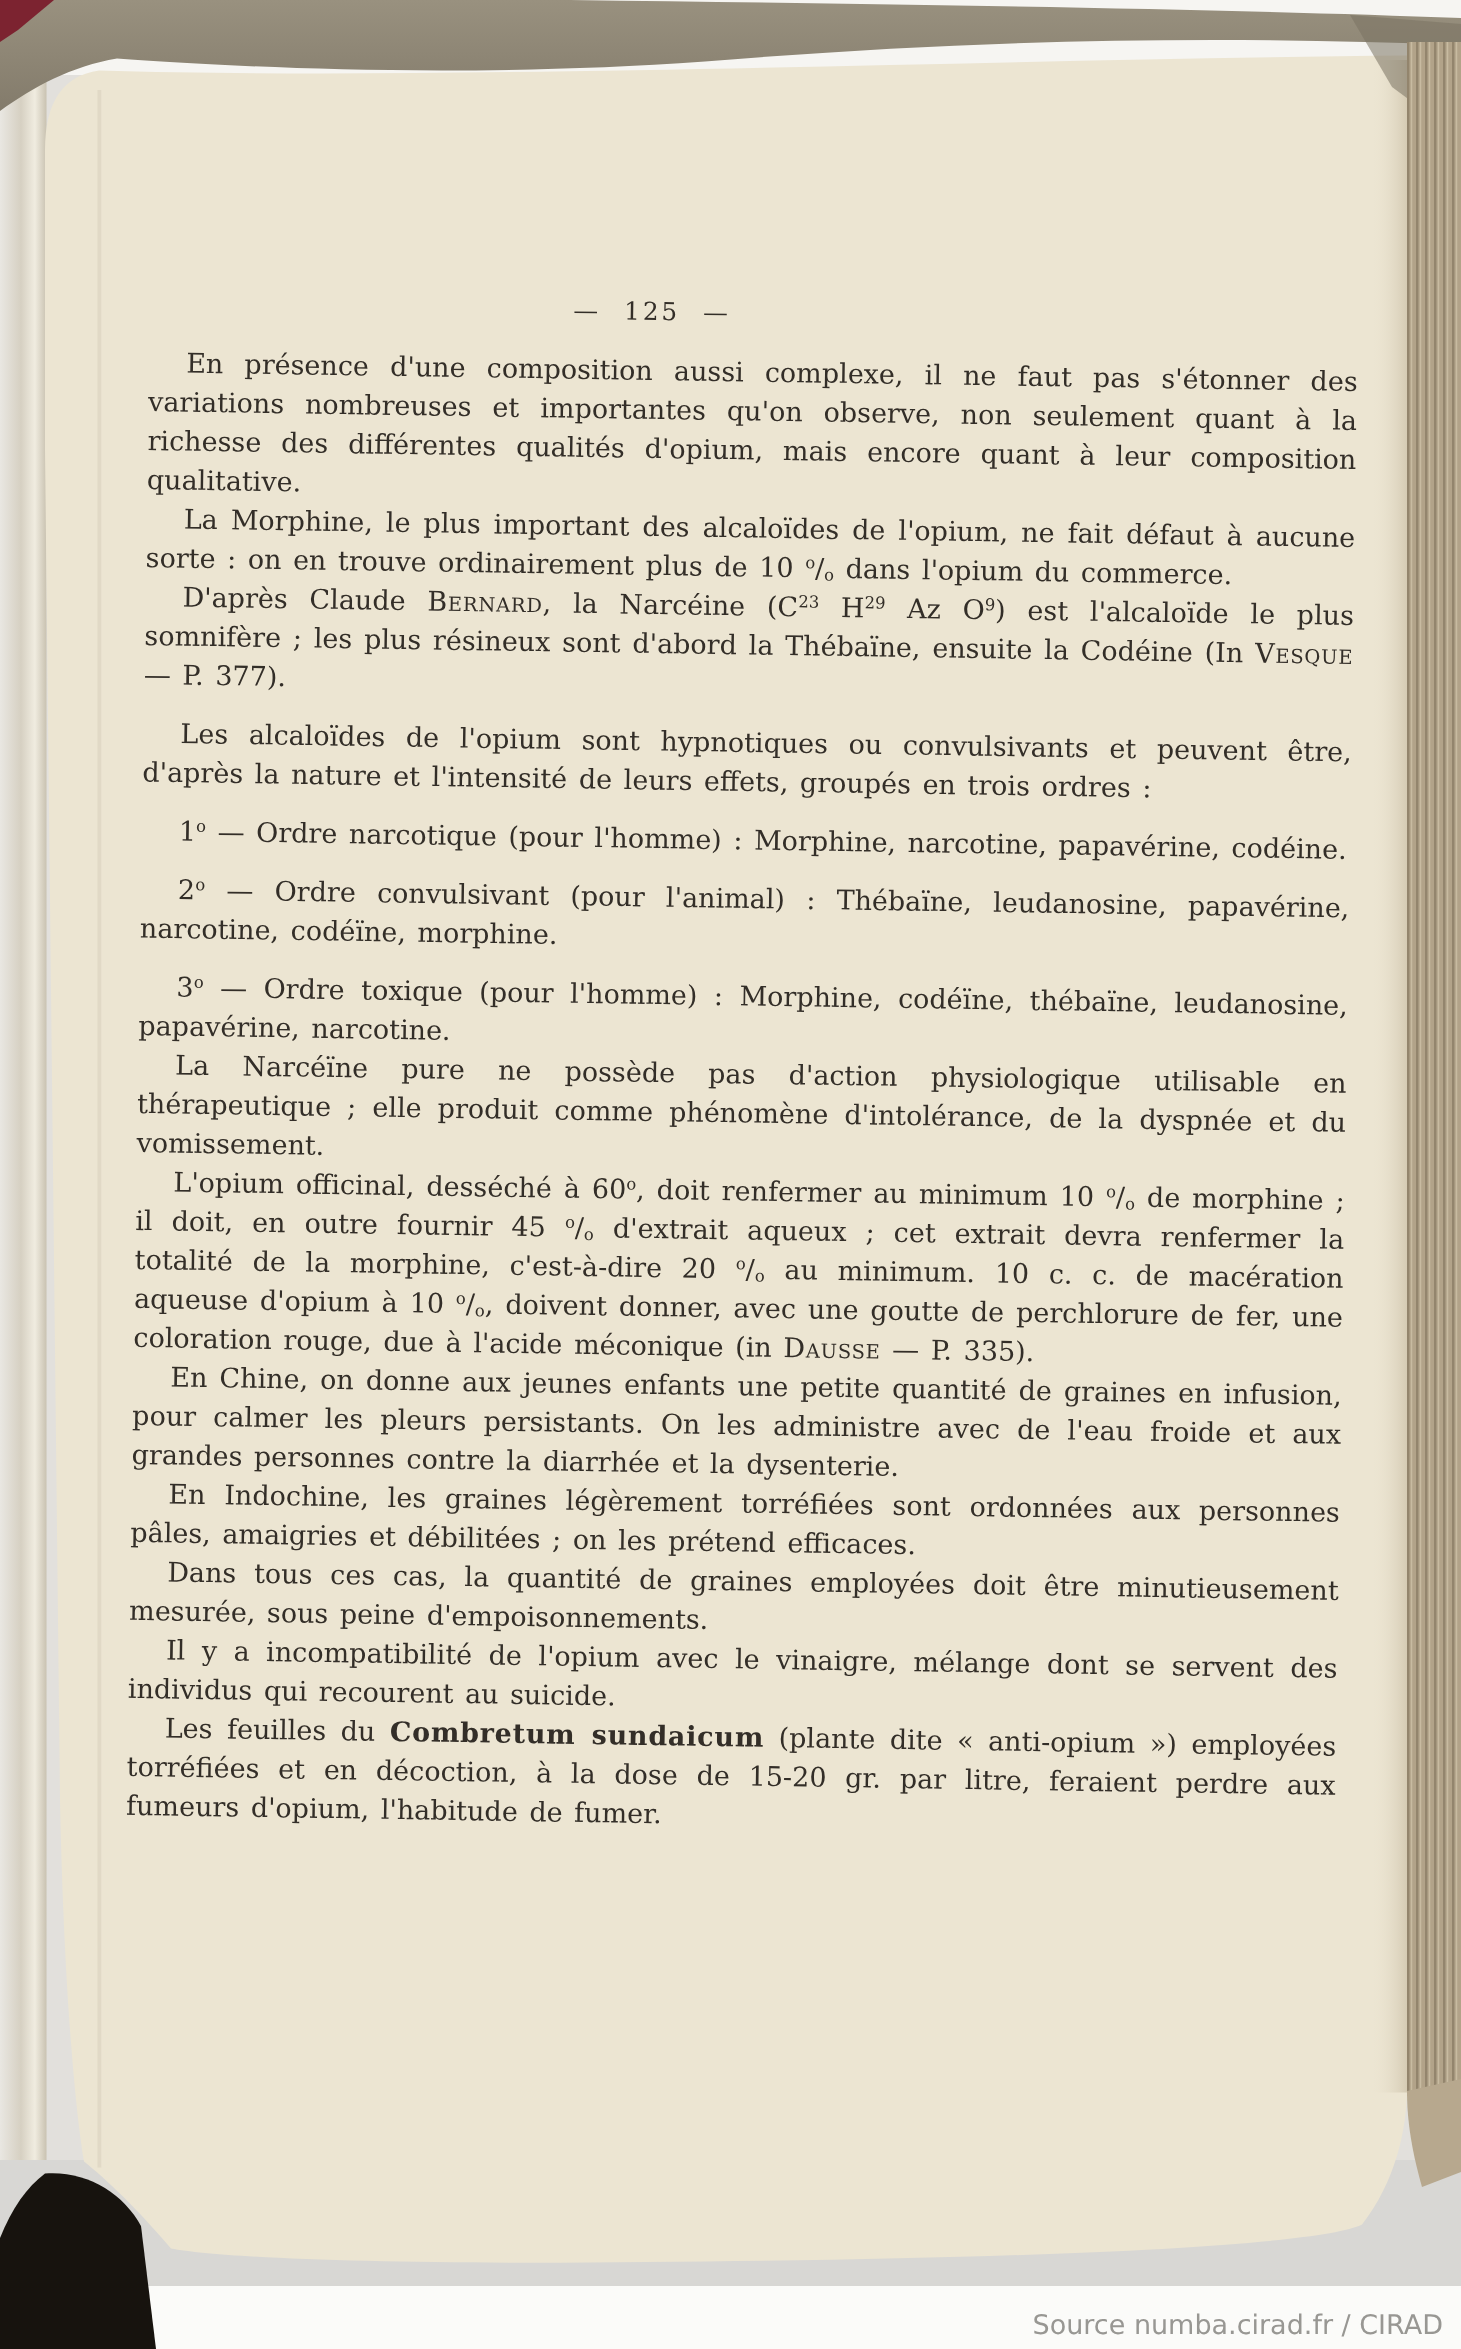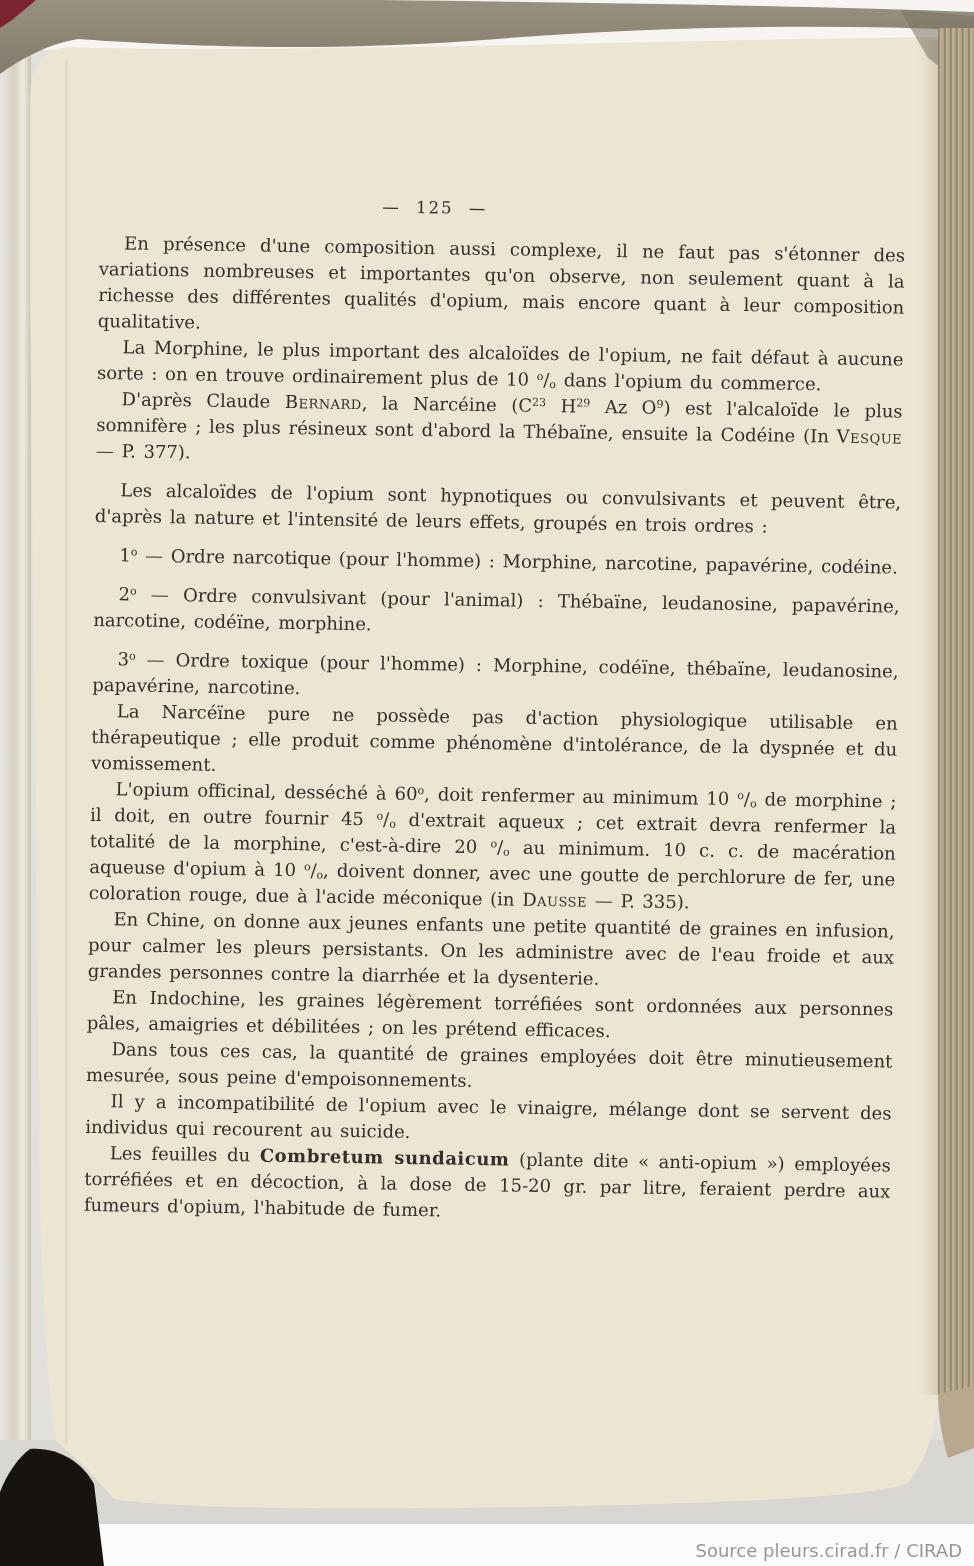--- a/index.html
+++ b/index.html
@@ -115,13 +115,13 @@
       <p class="para"><span>La Narcéïne pure ne possède pas d'action physiologique utilisable en thérapeutique ; elle produit comme phénomène d'intolérance, de la dyspnée et du vomissement.</span></p>
       <p class="para"><span>L'opium officinal, desséché à 60</span><span class="seg-sup">o</span><span>, doit renfermer au minimum 10 </span><span class="seg-sup">o</span><span>/</span><span class="seg-sub">o</span><span> de morphine ; il doit, en outre fournir 45 </span><span class="seg-sup">o</span><span>/</span><span class="seg-sub">o</span><span> d'extrait aqueux ; cet extrait devra renfermer la totalité de la morphine, c'est-à-dire 20 </span><span class="seg-sup">o</span><span>/</span><span class="seg-sub">o</span><span> au minimum. 10 c. c. de macération aqueuse d'opium à 10 </span><span class="seg-sup">o</span><span>/</span><span class="seg-sub">o</span><span>, doivent donner, avec une goutte de perchlorure de fer, une coloration rouge, due à l'acide méconique (in </span><span class="seg-sc">Dausse</span><span> — P. 335).</span></p>
       <p class="para"><span>En Chine, on donne aux jeunes enfants une petite quantité de graines en infusion, pour calmer les pleurs persistants. On les administre avec de l'eau froide et aux grandes personnes contre la diarrhée et la dysenterie.</span></p>
       <p class="para"><span>En Indochine, les graines légèrement torréfiées sont ordonnées aux personnes pâles, amaigries et débilitées ; on les prétend efficaces.</span></p>
       <p class="para"><span>Dans tous ces cas, la quantité de graines employées doit être minutieusement mesurée, sous peine d'empoisonnements.</span></p>
       <p class="para"><span>Il y a incompatibilité de l'opium avec le vinaigre, mélange dont se servent des individus qui recourent au suicide.</span></p>
       <p class="para"><span>Les feuilles du </span><span class="seg-b">Combretum sundaicum</span><span> (plante dite « anti-opium ») employées torréfiées et en décoction, à la dose de 15-20 gr. par litre, feraient perdre aux fumeurs d'opium, l'habitude de fumer.</span></p>
     </div>
 </div>
 
-<div class="watermark">Source pleurs.cirad.fr / CIRAD</div>
+<div class="watermark">Source numba.cirad.fr / CIRAD</div>
 
 </body></html>

